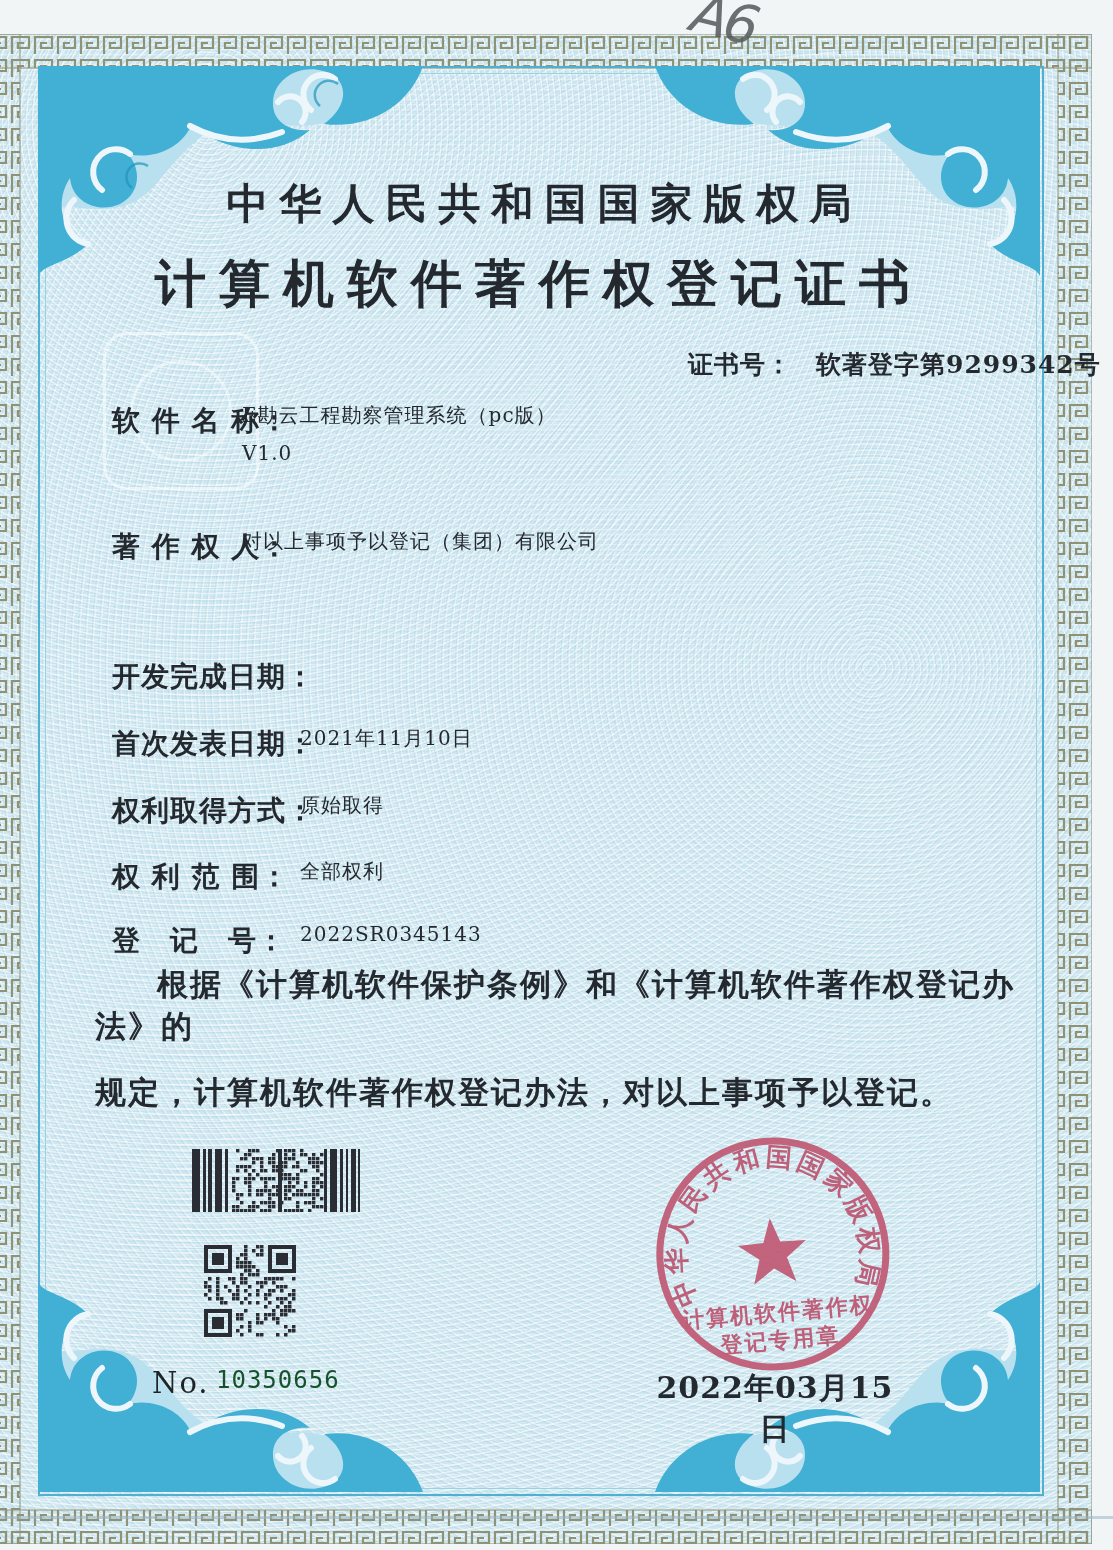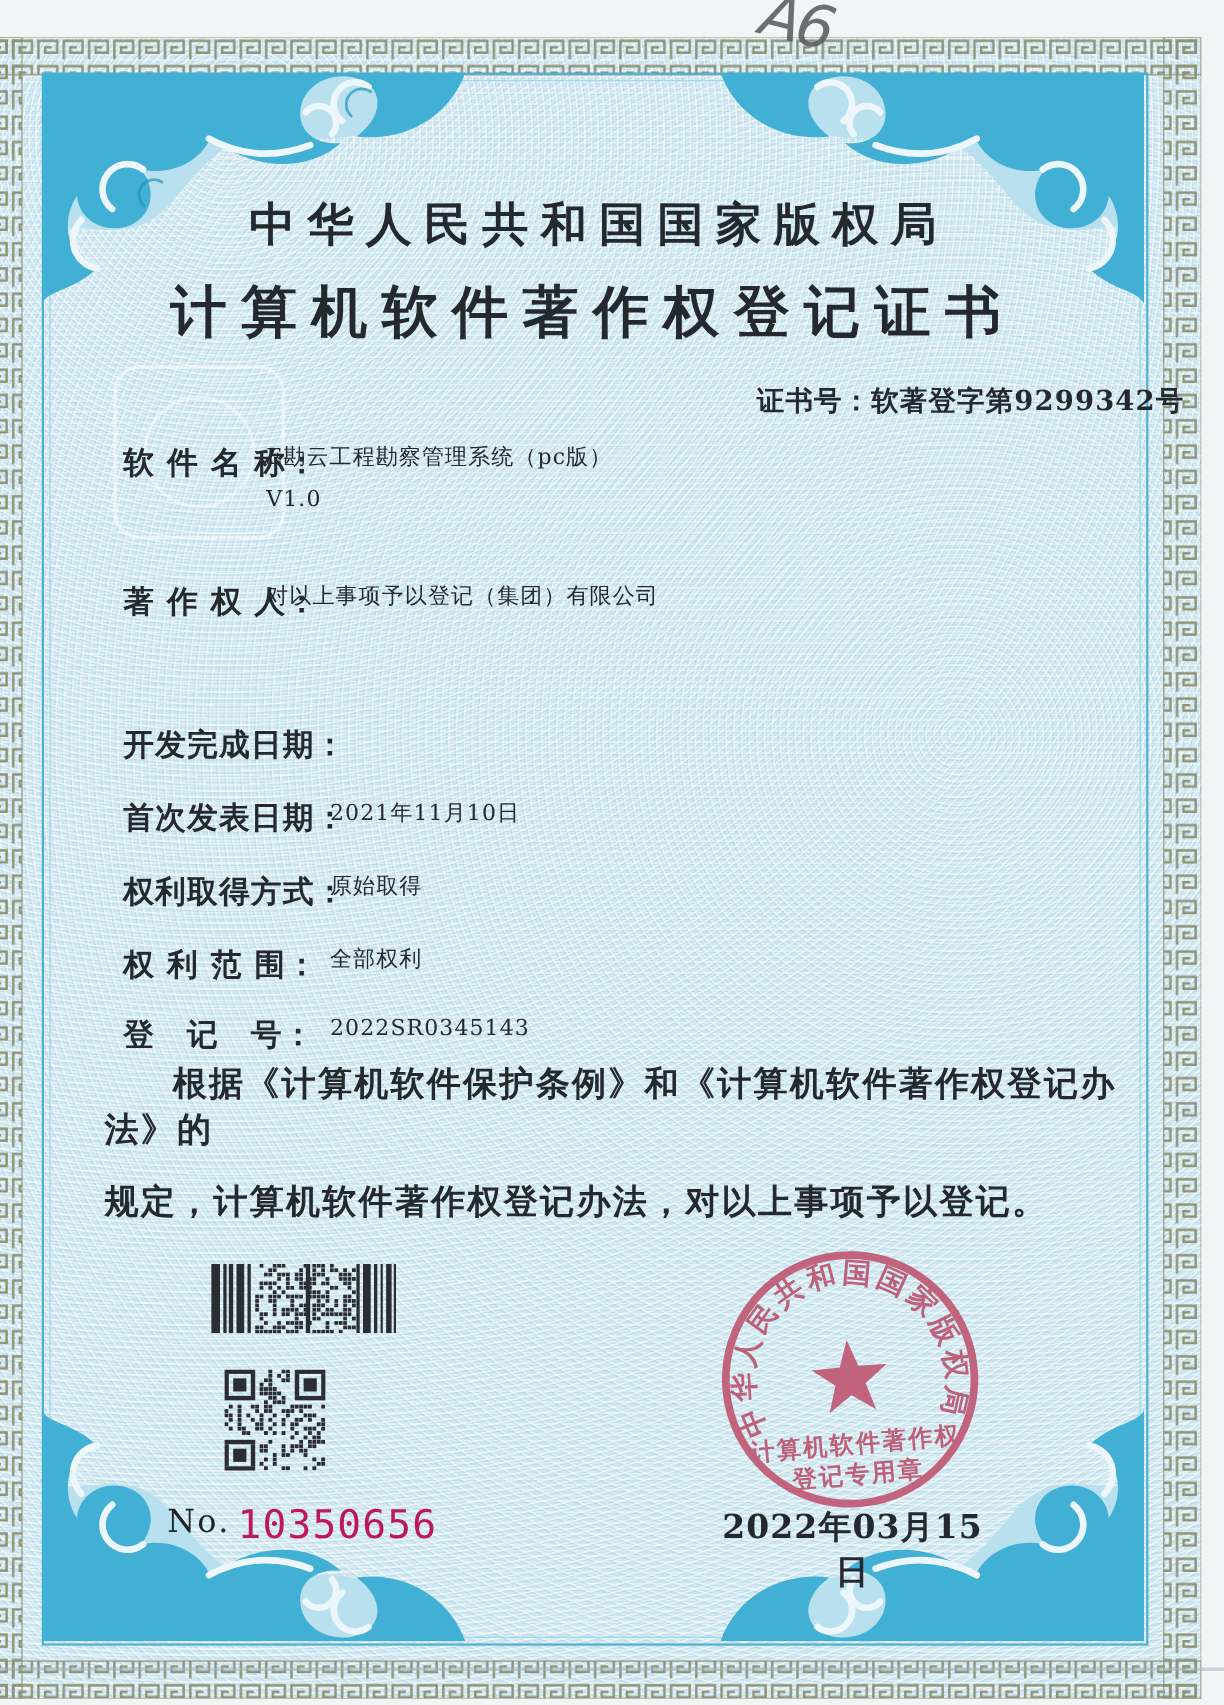--- a/index.html
+++ b/index.html
@@ -33,34 +33,34 @@
   .a6-note{position:absolute;left:692px;top:-12px;font-family:"DejaVu Sans","Liberation Sans",sans-serif;
     font-size:54px;color:#55585a;transform:rotate(14deg) skewX(-10deg);opacity:.85;letter-spacing:-4px;}
 
   .ink{color:#24292f;}
   .title1{position:absolute;left:0;top:176px;width:1078px;text-align:center;
     font-size:42px;font-weight:bold;letter-spacing:11px;padding-left:11px;box-sizing:border-box;}
   .title2{position:absolute;left:0;top:250px;width:1078px;text-align:center;
     font-size:51px;font-weight:bold;letter-spacing:13px;box-sizing:border-box;}
 
   .certno{position:absolute;left:688px;top:348px;font-size:25px;font-weight:bold;letter-spacing:1px;}
-  .certno .v{}
+  .certno .v{margin-left:24px;}
 
   .flabel{position:absolute;left:112px;font-size:28px;font-weight:bold;letter-spacing:1px;white-space:pre;}
   .fvalue{position:absolute;font-size:20px;font-weight:normal;letter-spacing:1px;white-space:pre;}
 
   .stmt{position:absolute;left:95px;width:935px;font-size:31px;font-weight:bold;letter-spacing:2px;}
   .stmt.l1{top:964px;text-indent:62px;}
   .stmt.l2{top:1072px;}
 
   .barcode{position:absolute;left:192px;top:1149px;}
   .qrcode{position:absolute;left:204px;top:1245px;}
 
   .no-label{position:absolute;left:152px;top:1366px;font-size:29px;font-weight:normal;color:#1e2327;letter-spacing:2px;}
-  .no-value{position:absolute;left:216px;top:1366px;font-size:36px;color:#be185d;
+  .no-value{position:absolute;left:216px;top:1366px;font-size:24px;color:#14532d;
     font-family:"DejaVu Sans Mono","Liberation Mono",monospace;letter-spacing:1px;}
 
   .seal{position:absolute;left:651px;top:1134px;width:244px;height:244px;transform:rotate(-5deg);opacity:.93;}
   .issue-date{position:absolute;left:655px;top:1368px;width:240px;text-align:center;
     font-size:30px;font-weight:bold;letter-spacing:1px;}
 
   .bottom-edge{position:absolute;left:0;top:1516px;width:1113px;height:3px;background:#9db4c2;opacity:.55;}
 </style>
 </head>
 <body>

